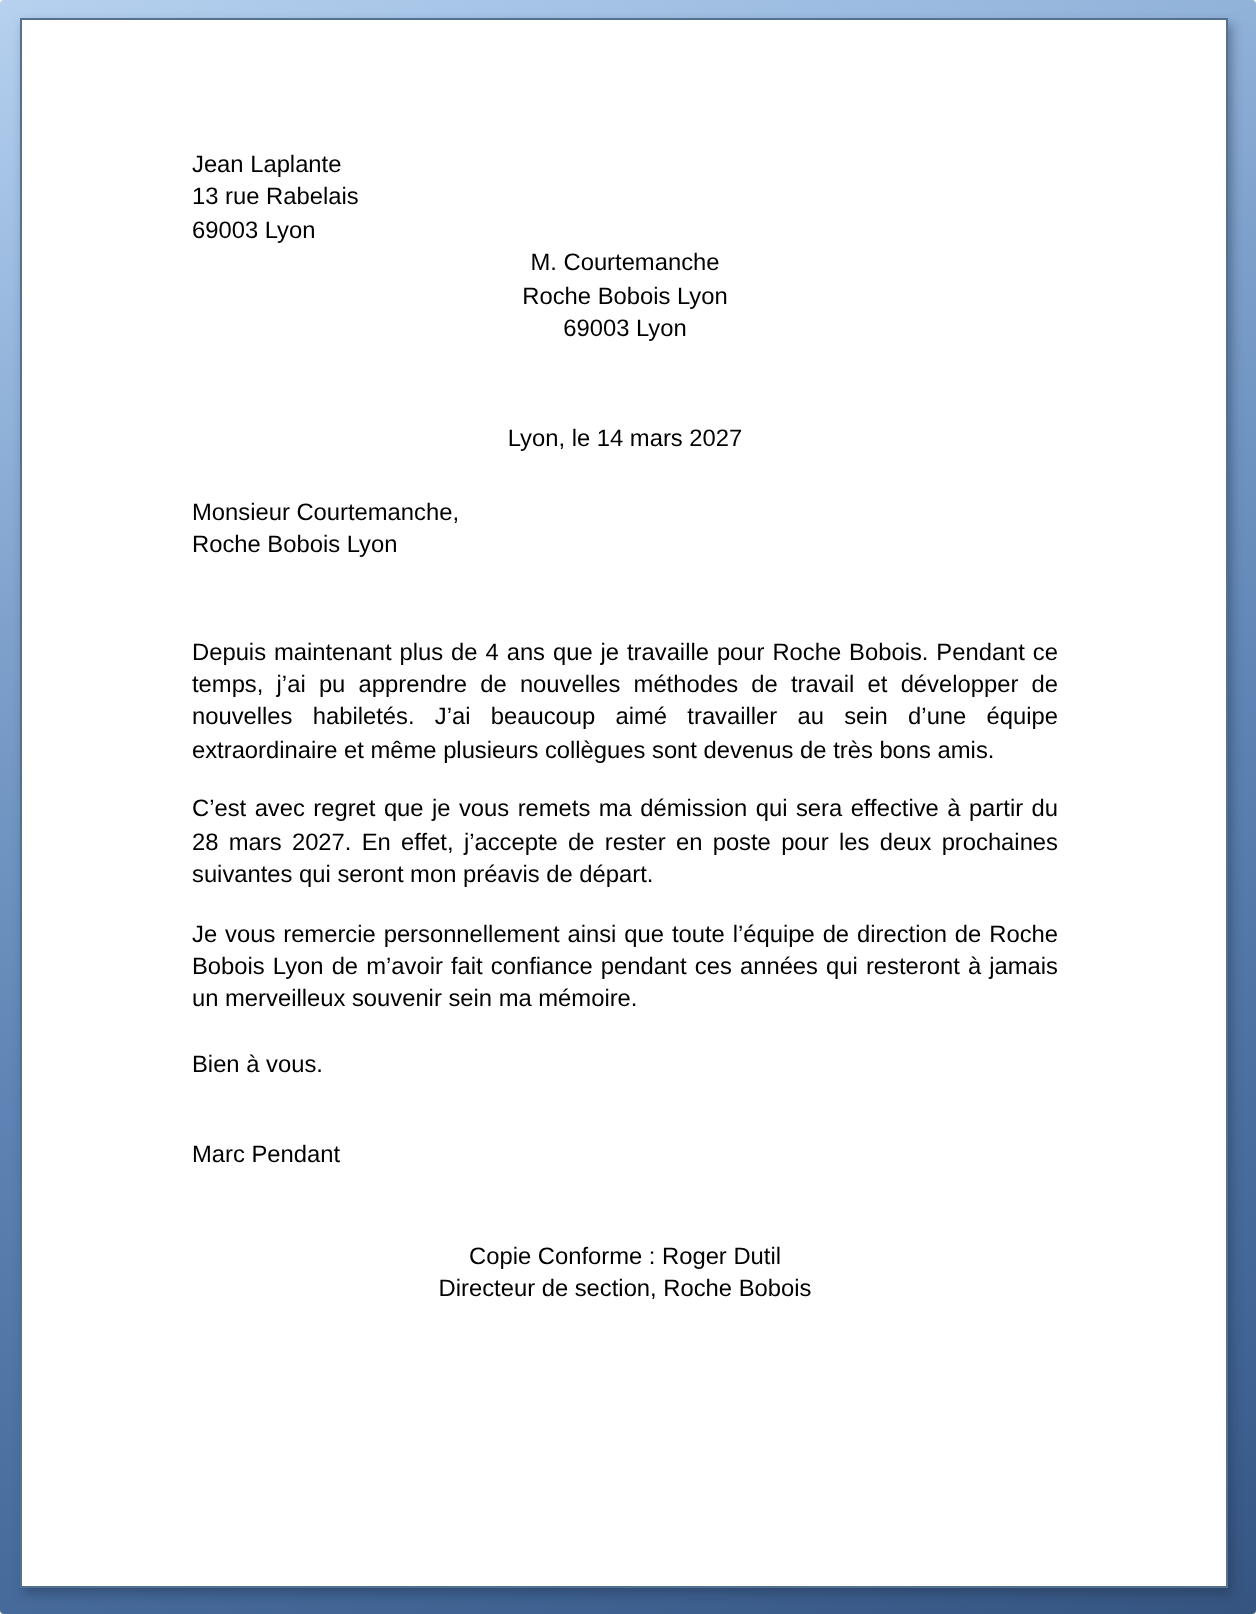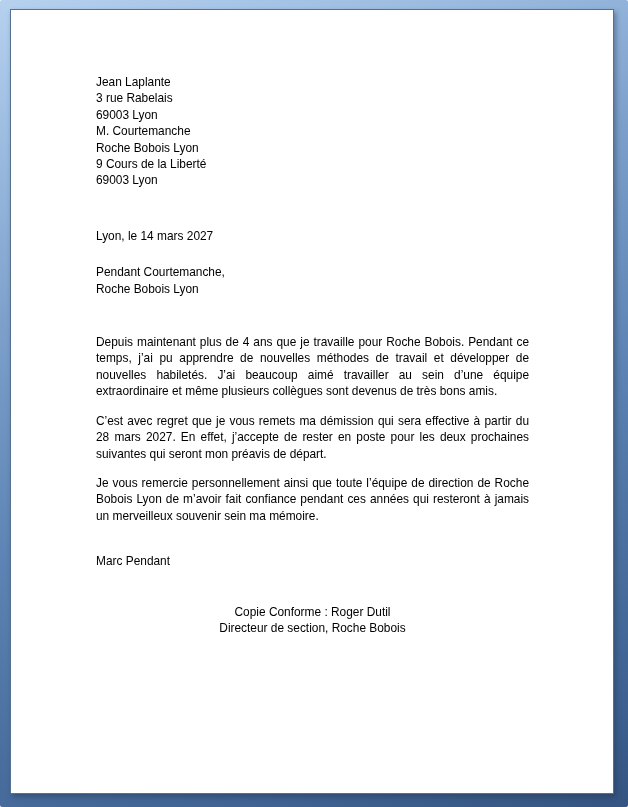--- a/index.html
+++ b/index.html
@@ -39,21 +39,21 @@
     padding: 64px 84px 0 85px;
     font-family: Liberation Sans, sans-serif;
     font-size: 11.9px;
     line-height: 16.4px;
     color: #000000;
   }
 
   .block { margin: 0; }
   .line  { white-space: pre-wrap; }
 
-  .recipient, .date-line { text-align: left; }
+  .recipient, .date-line { text-align: center; }
 
   .date-line  { margin-top: 39px; }
   .salutation { margin-top: 20px; }
 
   .para {
     margin: 13px 0 0 0;
     text-align: justify;
     white-space: pre-wrap;
   }
   .para.first { margin-top: 37px; }
@@ -63,42 +63,42 @@
   .cc-block   { margin-top: 34px; text-align: center; }
 </style>
 </head>
 <body>
 
 <div class="frame">
   <div class="page">
 
     <div class="block sender">
       <div class="line">Jean Laplante</div>
-      <div class="line">3 rue Rabelais</div>
+      <div class="line">13 rue Rabelais</div>
       <div class="line">69003 Lyon</div>
     </div>
 
     <div class="block recipient">
       <div class="line">M. Courtemanche</div>
       <div class="line">Roche Bobois Lyon</div>
-      <div class="line">9 Cours de la Liberté</div>
       <div class="line">69003 Lyon</div>
     </div>
 
     <div class="block date-line">Lyon, le 14 mars 2027</div>
 
     <div class="block salutation">
-      <div class="line">Pendant Courtemanche,</div>
+      <div class="line">Monsieur Courtemanche,</div>
       <div class="line">Roche Bobois Lyon</div>
     </div>
 
     <p class="para first">Depuis maintenant plus de 4 ans que je travaille pour Roche Bobois. Pendant ce temps, j’ai pu apprendre de nouvelles méthodes de travail et développer de nouvelles habiletés. J’ai beaucoup aimé travailler au sein d’une équipe extraordinaire et même plusieurs collègues sont devenus de très bons amis.</p>
     <p class="para">C’est avec regret que je vous remets ma démission qui sera effective à partir du 28 mars 2027. En effet, j’accepte de rester en poste pour les deux prochaines suivantes qui seront mon préavis de départ.</p>
     <p class="para">Je vous remercie personnellement ainsi que toute l’équipe de direction de Roche Bobois Lyon de m’avoir fait confiance pendant ces années qui resteront à jamais un merveilleux souvenir sein ma mémoire.</p>
 
+    <div class="block closing">Bien à vous.</div>
 
     <div class="block signature">Marc Pendant</div>
 
     <div class="block cc-block">
       <div class="line">Copie Conforme : Roger Dutil</div>
       <div class="line">Directeur de section, Roche Bobois</div>
     </div>
 
   </div>
 </div>

